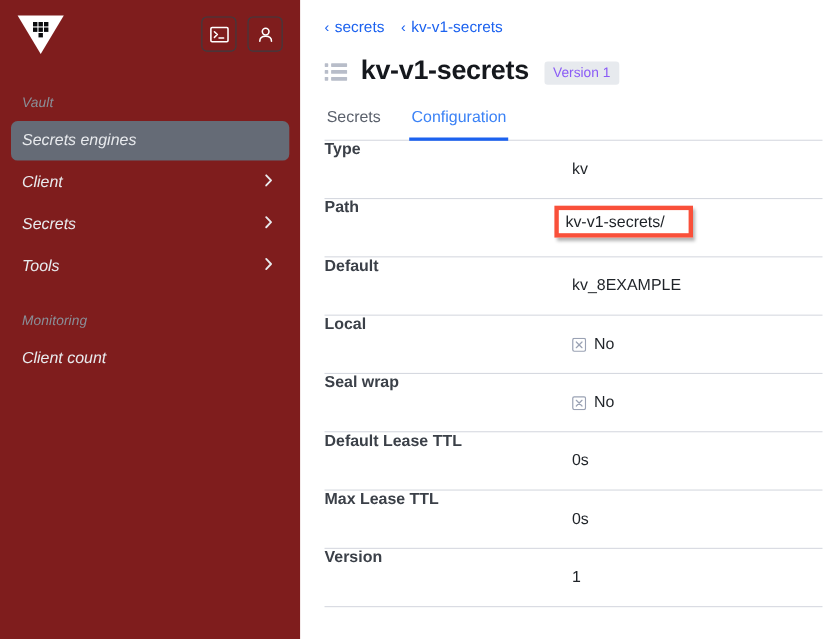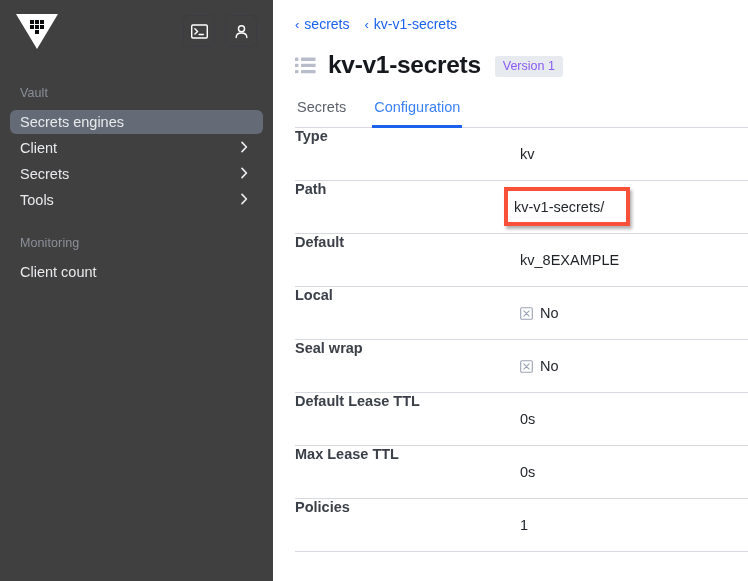--- a/index.html
+++ b/index.html
@@ -7,23 +7,24 @@
     width: 748px; height: 581px;
     font-family: "Liberation Sans", sans-serif;
     background: #ffffff;
     overflow: hidden;
   }
   #app { display: flex; width: 748px; height: 581px; }
 
   
   #sidebar {
     width: 273px; height: 581px;
-    background: #404040;
+    background: #7f1d1d;
     flex: 0 0 273px;
     position: relative;
+    font-style: italic;
   }
   .side-header {
     height: 62px;
     display: flex; align-items: center;
     padding: 0 16px 0 14px;
   }
   .vault-logo { width: 46px; height: 40px; display: block; }
   .side-header-actions { margin-left: auto; display: flex; gap: 10px; }
   .icon-btn {
     width: 32px; height: 32px;
@@ -37,21 +38,21 @@
   .side-section-label {
     color: #8a8f98;
     font-size: 12.5px;
     padding: 0 0 0 20px;
     margin-top: 24px;
     margin-bottom: 10px;
     letter-spacing: .1px;
   }
   .nav-list { padding: 0 10px; }
   .nav-item {
-    height: 24px;
+    height: 36px;
     display: flex; align-items: center;
     padding: 0 12px 0 10px;
     border-radius: 6px;
     color: #e8eaed;
     font-size: 14.5px;
   }
   .nav-item.active { background: #656b76; }
   .nav-item .chev { margin-left: auto; display: block; }
   .nav-spacer { height: 2px; }
 
@@ -139,21 +140,21 @@
     display: flex; align-items: center; gap: 7px;
   }
   .xbox { display: block; }
 
   
   .highlight-wrap {
     position: absolute;
     left: 209px;
     top: 6px;
     width: 126px;
-    height: 39px;
+    height: 29px;
   }
   .highlight-box {
     position: absolute; inset: 0;
     border: 4px solid #f9503a;
     background: #ffffff;
     box-shadow: 2px 3px 3px rgba(0,0,0,.30);
   }
   .highlight-text {
     position: absolute; inset: 0;
     display: flex; align-items: center;
@@ -331,19 +332,19 @@
         <div class="info-label">Default Lease TTL</div>
         <div class="info-value">0s</div>
       </div>
 
       <div class="info-row">
         <div class="info-label">Max Lease TTL</div>
         <div class="info-value">0s</div>
       </div>
 
       <div class="info-row">
-        <div class="info-label">Policies</div>
+        <div class="info-label">Version</div>
         <div class="info-value">1</div>
       </div>
 
     </div>
   </div>
 </div>
 
 </body></html>

